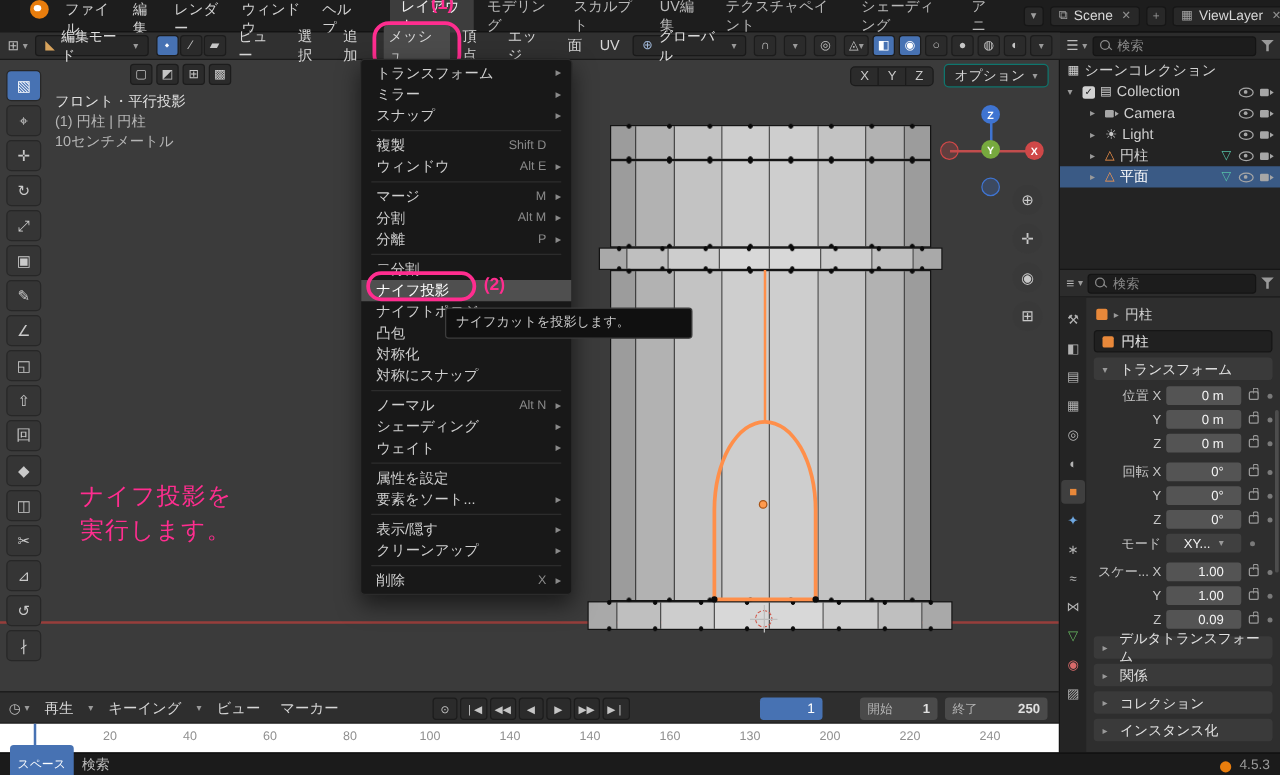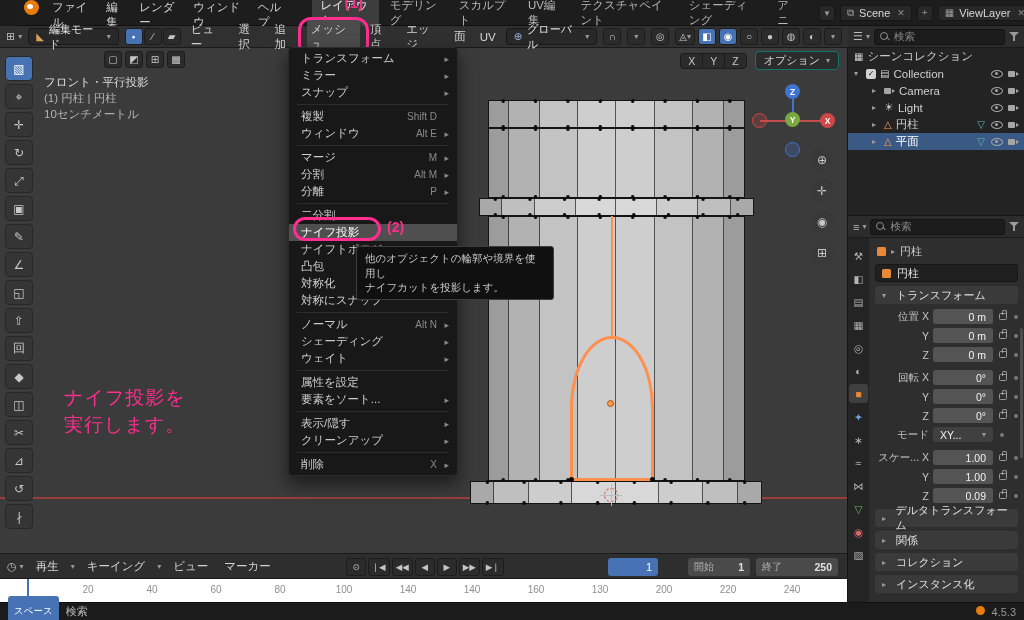--- a/index.html
+++ b/index.html
@@ -169,21 +169,21 @@
 .props-content{flex:1;padding:4px 6px 0 6px;position:relative}
 .pcrumb{display:flex;gap:5px;align-items:center;font-size:11px;color:#cfcfcf;padding:2px 2px 5px}
 .sq-orange{width:9px;height:9px;background:#e8883a;border-radius:1.5px;flex:0 0 auto}
 .pname{height:18px;background:#202020;border:1px solid #161616;border-radius:3px;display:flex;gap:6px;
  align-items:center;padding:0 6px;font-size:11px;color:#e6e6e6;margin-bottom:4px}
 .psec{height:18px;background:#3a3a3a;border-radius:3px;display:flex;align-items:center;gap:6px;
  padding:0 7px;font-size:11px;color:#e2e2e2;margin:4px 0 3px}
 .prow{display:flex;align-items:center;gap:4px;height:19px}
 .plab{width:54px;text-align:right;font-size:10.5px;color:#c6c6c6;white-space:nowrap}
 .pfield{width:60px;height:15px;background:#545454;border-radius:2.5px;font-size:10.5px;color:#f2f2f2;
- display:flex;align-items:center;justify-content:flex-end;padding:0 7px}
+ display:flex;align-items:center;justify-content:flex-end;padding:0 14px}
 .pfield.ddl{justify-content:space-between;background:#404040}
 .lock{width:8px;height:7px;border:1px solid #9a9a9a;border-radius:1.5px;position:relative;margin-left:2px;flex:0 0 auto}
 .lock::before{content:"";position:absolute;top:-4px;left:1.5px;width:3px;height:4px;border:1px solid #9a9a9a;
  border-bottom:none;border-radius:2px 2px 0 0}
 .pdot{width:4px;height:4px;border-radius:50%;background:#7a7a7a;margin-left:3px;flex:0 0 auto}
 .pgap{height:4px}
 .pscroll{position:absolute;right:1px;top:90px;width:3px;height:130px;background:#4d4d4d;border-radius:2px}
 
 
 #timeline{position:absolute;left:0;top:553px;width:848px;height:49px;border-right:1px solid #141414}
@@ -198,21 +198,21 @@
 .rangefield label{color:#b5b5b5;font-size:10px}
 .tl-ruler{height:23px;background:#ffffff;position:relative}
 .tick{position:absolute;top:5px;transform:translateX(-50%);font-size:10px;color:#8f8f8f;font-weight:normal}
 .playhead{position:absolute;left:27px;top:0;bottom:0;width:2px;background:#4772b3}
 
 
 #statusbar{position:absolute;left:0;top:602px;width:1024px;height:18px;background:#1b1b1b;
  border-top:1px solid #101010;display:flex;align-items:center;padding:0 8px;gap:7px}
 .kbd{background:#4772b3;color:#fff;font-size:9.5px;padding:9px 6px;border-radius:3px}
 .sb-label{color:#bdbdbd;font-size:11px}
-.sb-right{margin-left:auto;display:flex;align-items:flex-start;gap:7px;color:#9a9a9a;font-size:11px}
+.sb-right{margin-left:auto;display:flex;align-items:flex-end;gap:7px;color:#9a9a9a;font-size:11px}
 .dot-orange{width:9px;height:9px;border-radius:50%;background:#e87d0d}
 </style>
 </head>
 <body>
 
 <div id="app">
 
   <div id="topbar">
     <span class="blogo"></span>
     <span class="tmenu">ファイル</span>
@@ -532,21 +532,20 @@
     <div class="mi">
         <span class="l">削除</span>
         <span class="s">X</span>
         <span class="a">▸</span>
       </div>
     <span class="ring2"></span>
     <b class="ann2">(2)</b>
   </div>
 
   <div id="tooltip">
-    <div>他のオブジェクトの輪郭や境界を使用し</div>
     <div>ナイフカットを投影します。</div>
   </div>
 
   <div id="outliner">
     <div class="ohdr">
       <span class="ed-ico">☰<small class="caret">▾</small></span>
       <div class="searchbox">
         <span class="sico"></span>
         <span>検索</span>
       </div>

